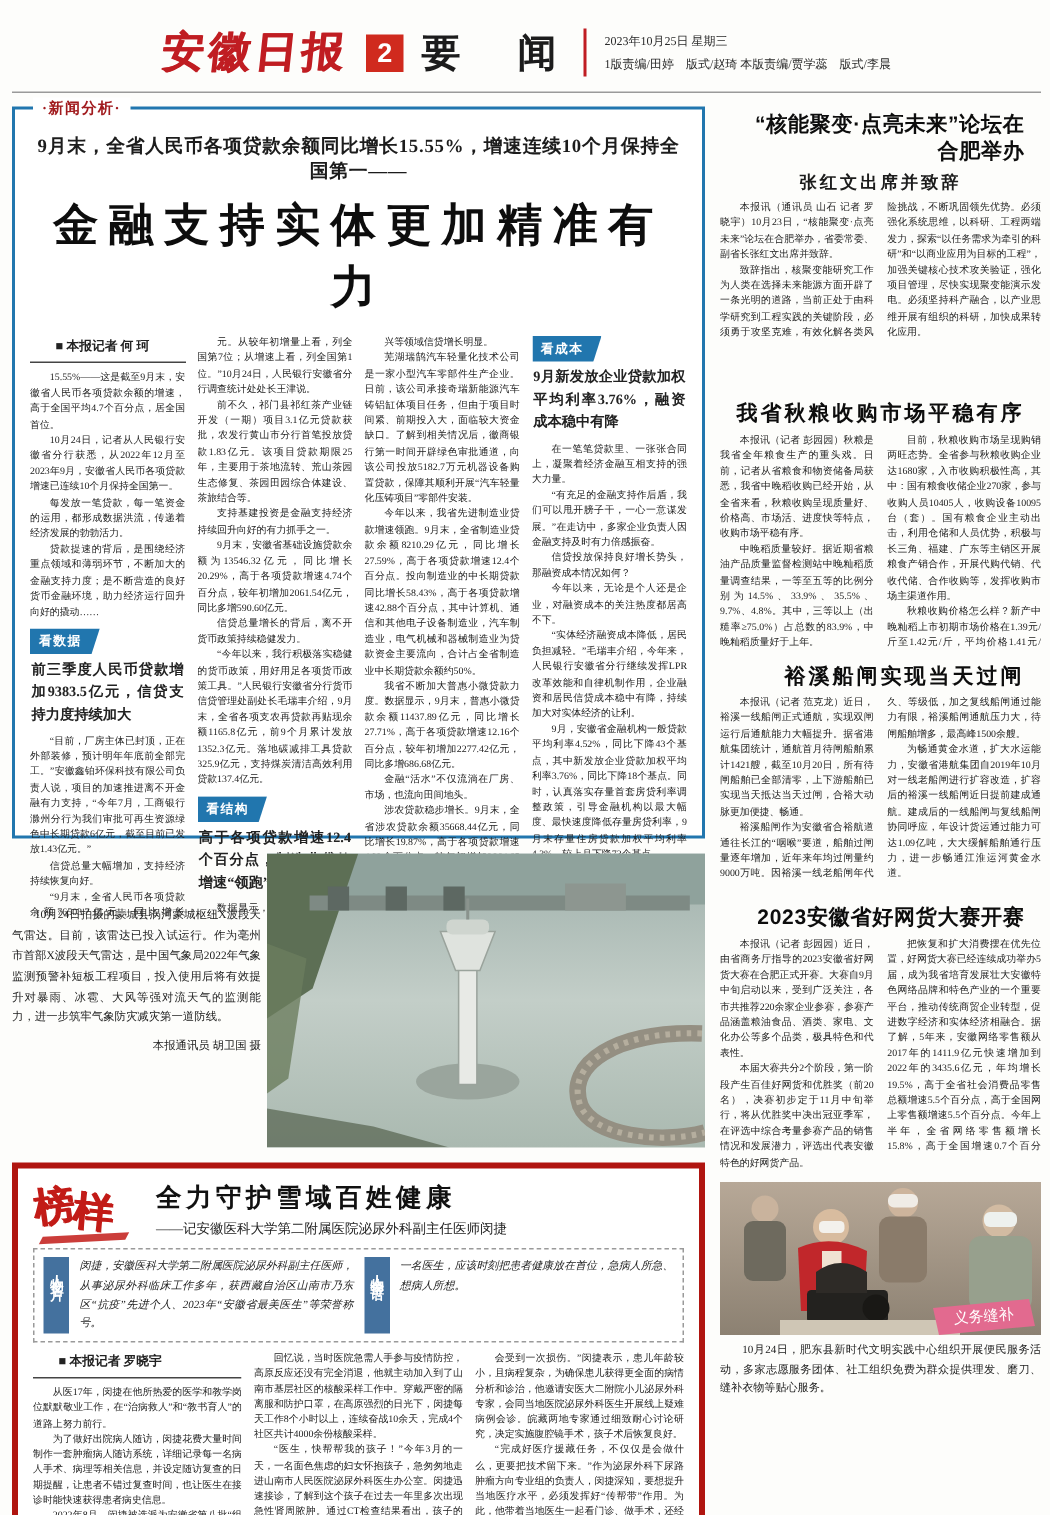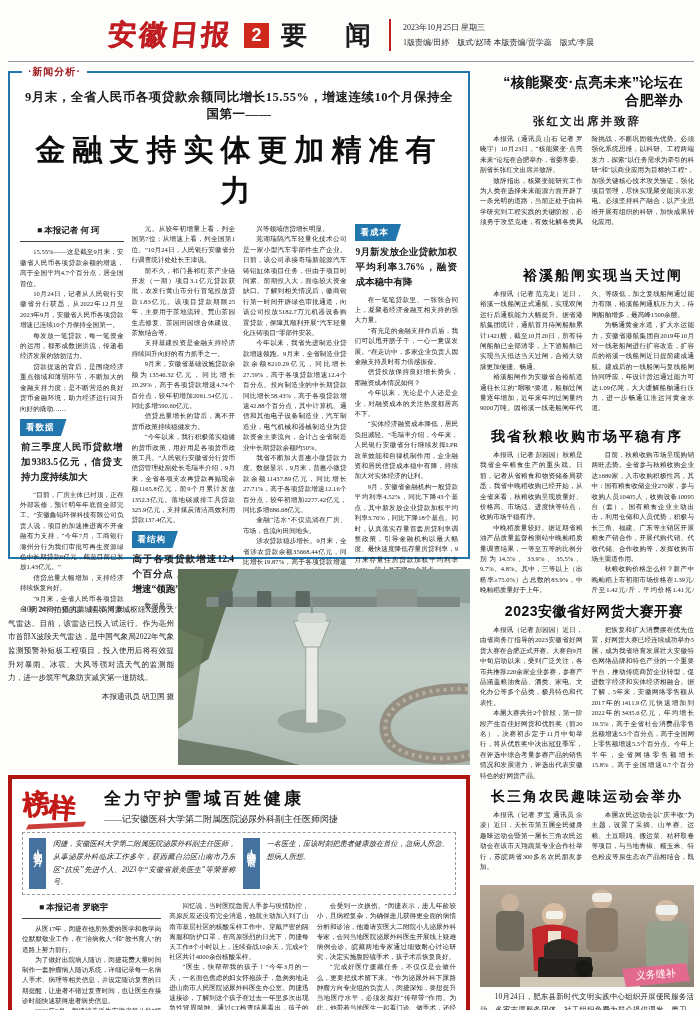--- a/index.html
+++ b/index.html
@@ -251,55 +251,48 @@
 
       <div class="r-art h-r1">
         <div class="r-title">“核能聚变·点亮未来”论坛在合肥举办</div>
         <div class="r-sub">张红文出席并致辞</div>
         <div class="r-body">
             <p>本报讯（通讯员 山石 记者 罗晓宇）10月23日，“核能聚变·点亮未来”论坛在合肥举办，省委常委、副省长张红文出席并致辞。</p>
             <p>致辞指出，核聚变能研究工作为人类在选择未来能源方面开辟了一条光明的道路，当前正处于由科学研究到工程实践的关键阶段，必须勇于攻坚克难，有效化解各类风险挑战，不断巩固领先优势。必须强化系统思维，以科研、工程两端发力，探索“以任务需求为牵引的科研”和“以商业应用为目标的工程”，加强关键核心技术攻关验证，强化项目管理，尽快实现聚变能演示发电。必须坚持科产融合，以产业思维开展有组织的科研，加快成果转化应用。</p>
           </div>
       </div>
 
-      <div class="r-art h-r3">
-        <div class="r-title serif">裕溪船闸实现当天过闸</div>
-        <div class="r-body">
-            <p>本报讯（记者 范克龙）近日，裕溪一线船闸正式通航，实现双闸运行后通航能力大幅提升。据省港航集团统计，通航首月待闸船舶累计1421艘，截至10月20日，所有待闸船舶已全部清零，上下游船舶已实现当天抵达当天过闸，合裕大动脉更加便捷、畅通。</p>
-            <p>裕溪船闸作为安徽省合裕航道通往长江的“咽喉”要道，船舶过闸量逐年增加，近年来年均过闸量约9000万吨。因裕溪一线老船闸年代久、等级低，加之复线船闸通过能力有限，裕溪船闸通航压力大，待闸船舶增多，最高峰1500余艘。</p>
-            <p>为畅通黄金水道，扩大水运能力，安徽省港航集团自2019年10月对一线老船闸进行扩容改造，扩容后的裕溪一线船闸近日提前建成通航。建成后的一线船闸与复线船闸协同呼应，年设计货运通过能力可达1.09亿吨，大大缓解船舶通行压力，进一步畅通江淮运河黄金水道。</p>
-          </div>
-      </div>
-
       <div class="r-art h-r2">
         <div class="r-title serif">我省秋粮收购市场平稳有序</div>
         <div class="r-body">
             <p>本报讯（记者 彭园园）秋粮是我省全年粮食生产的重头戏。日前，记者从省粮食和物资储备局获悉，我省中晚稻收购已经开始，从全省来看，秋粮收购呈现质量好、价格高、市场活、进度快等特点，收购市场平稳有序。</p>
             <p>中晚稻质量较好。据近期省粮油产品质量监督检测站中晚籼稻质量调查结果，一等至五等的比例分别为14.5%、33.9%、35.5%、9.7%、4.8%。其中，三等以上（出糙率≥75.0%）占总数的83.9%，中晚籼稻质量好于上年。</p>
             <p>目前，秋粮收购市场呈现购销两旺态势。全省参与秋粮收购企业达1680家，入市收购积极性高，其中：国有粮食收储企业270家，参与收购人员10405人，收购设备10095台（套）。国有粮食企业主动出击，利用仓储和人员优势，积极与长三角、福建、广东等主销区开展粮食产销合作，开展代购代销、代收代储、合作收购等，发挥收购市场主渠道作用。</p>
             <p>秋粮收购价格怎么样？新产中晚籼稻上市初期市场价格在1.39元/斤至1.42元/斤，平均价格1.41元/斤。目前，全省中晚籼稻收购价格1.44元/斤至1.47元/斤，平均价格1.45元/斤，较上市初期上涨0.04元/斤，与去年同期相比上涨0.15元/斤。收购价格整体呈上涨趋势。</p>
           </div>
       </div>
 
+      <div class="r-art h-r3">
+        <div class="r-title serif">裕溪船闸实现当天过闸</div>
+        <div class="r-body">
+            <p>本报讯（记者 范克龙）近日，裕溪一线船闸正式通航，实现双闸运行后通航能力大幅提升。据省港航集团统计，通航首月待闸船舶累计1421艘，截至10月20日，所有待闸船舶已全部清零，上下游船舶已实现当天抵达当天过闸，合裕大动脉更加便捷、畅通。</p>
+            <p>裕溪船闸作为安徽省合裕航道通往长江的“咽喉”要道，船舶过闸量逐年增加，近年来年均过闸量约9000万吨。因裕溪一线老船闸年代久、等级低，加之复线船闸通过能力有限，裕溪船闸通航压力大，待闸船舶增多，最高峰1500余艘。</p>
+            <p>为畅通黄金水道，扩大水运能力，安徽省港航集团自2019年10月对一线老船闸进行扩容改造，扩容后的裕溪一线船闸近日提前建成通航。建成后的一线船闸与复线船闸协同呼应，年设计货运通过能力可达1.09亿吨，大大缓解船舶通行压力，进一步畅通江淮运河黄金水道。</p>
+          </div>
+      </div>
+
       <div class="r-art h-r4">
         <div class="r-title">2023安徽省好网货大赛开赛</div>
         <div class="r-body">
             <p>本报讯（记者 彭园园）近日，由省商务厅指导的2023安徽省好网货大赛在合肥正式开赛。大赛自9月中旬启动以来，受到广泛关注，各市共推荐220余家企业参赛，参赛产品涵盖粮油食品、酒类、家电、文化办公等多个品类，极具特色和代表性。</p>
             <p>本届大赛共分2个阶段，第一阶段产生百佳好网货和优胜奖（前20名），决赛初步定于11月中旬举行，将从优胜奖中决出冠亚季军，在评选中综合考量参赛产品的销售情况和发展潜力，评选出代表安徽特色的好网货产品。</p>
             <p>把恢复和扩大消费摆在优先位置，好网货大赛已经连续成功举办5届，成为我省培育发展壮大安徽特色网络品牌和特色产业的一个重要平台，推动传统商贸企业转型，促进数字经济和实体经济相融合。据了解，5年来，安徽网络零售额从2017年的1411.9亿元快速增加到2022年的3435.6亿元，年均增长19.5%，高于全省社会消费品零售总额增速5.5个百分点，高于全国网上零售额增速5.5个百分点。今年上半年，全省网络零售额增长15.8%，高于全国增速0.7个百分点，高于全省社消零增速6.5个百分点。</p>
           </div>
       </div>
 
-      <div class="r-art h-r5">
-        <div class="r-title serif">长三角农民趣味运动会举办</div>
-        <div class="r-body">
-            <p>本报讯（记者 罗宝 通讯员 佘凌）近日，天长市第五届全民健身趣味运动会暨第一届长三角农民运动会在该市天翔蔬菜专业合作社举行，苏皖两省300多名农民朋友参加。</p>
-            <p>本届农民运动会以“庆丰收”为主题，设置了采摘、山羊赛、运粮、土豆喂鸡、搬运菜、秸秆取卷等项目，与当地青椒、糯玉米、特色粉皮等原生态农产品相结合，既富有浓厚的乡土气息，又充满了趣味。</p>
-          </div>
-      </div>
 
       <div class="photo2">
         <svg viewBox="0 0 214 102" preserveAspectRatio="none">
           <defs>
             <linearGradient id="bg2" x1="0" y1="0" x2="0" y2="1">
               <stop offset="0" stop-color="#b7a897"></stop>
                 <stop offset="1" stop-color="#8c8172"></stop>
             </linearGradient>
           </defs>
           <rect width="214" height="102" fill="url(#bg2)"></rect>

